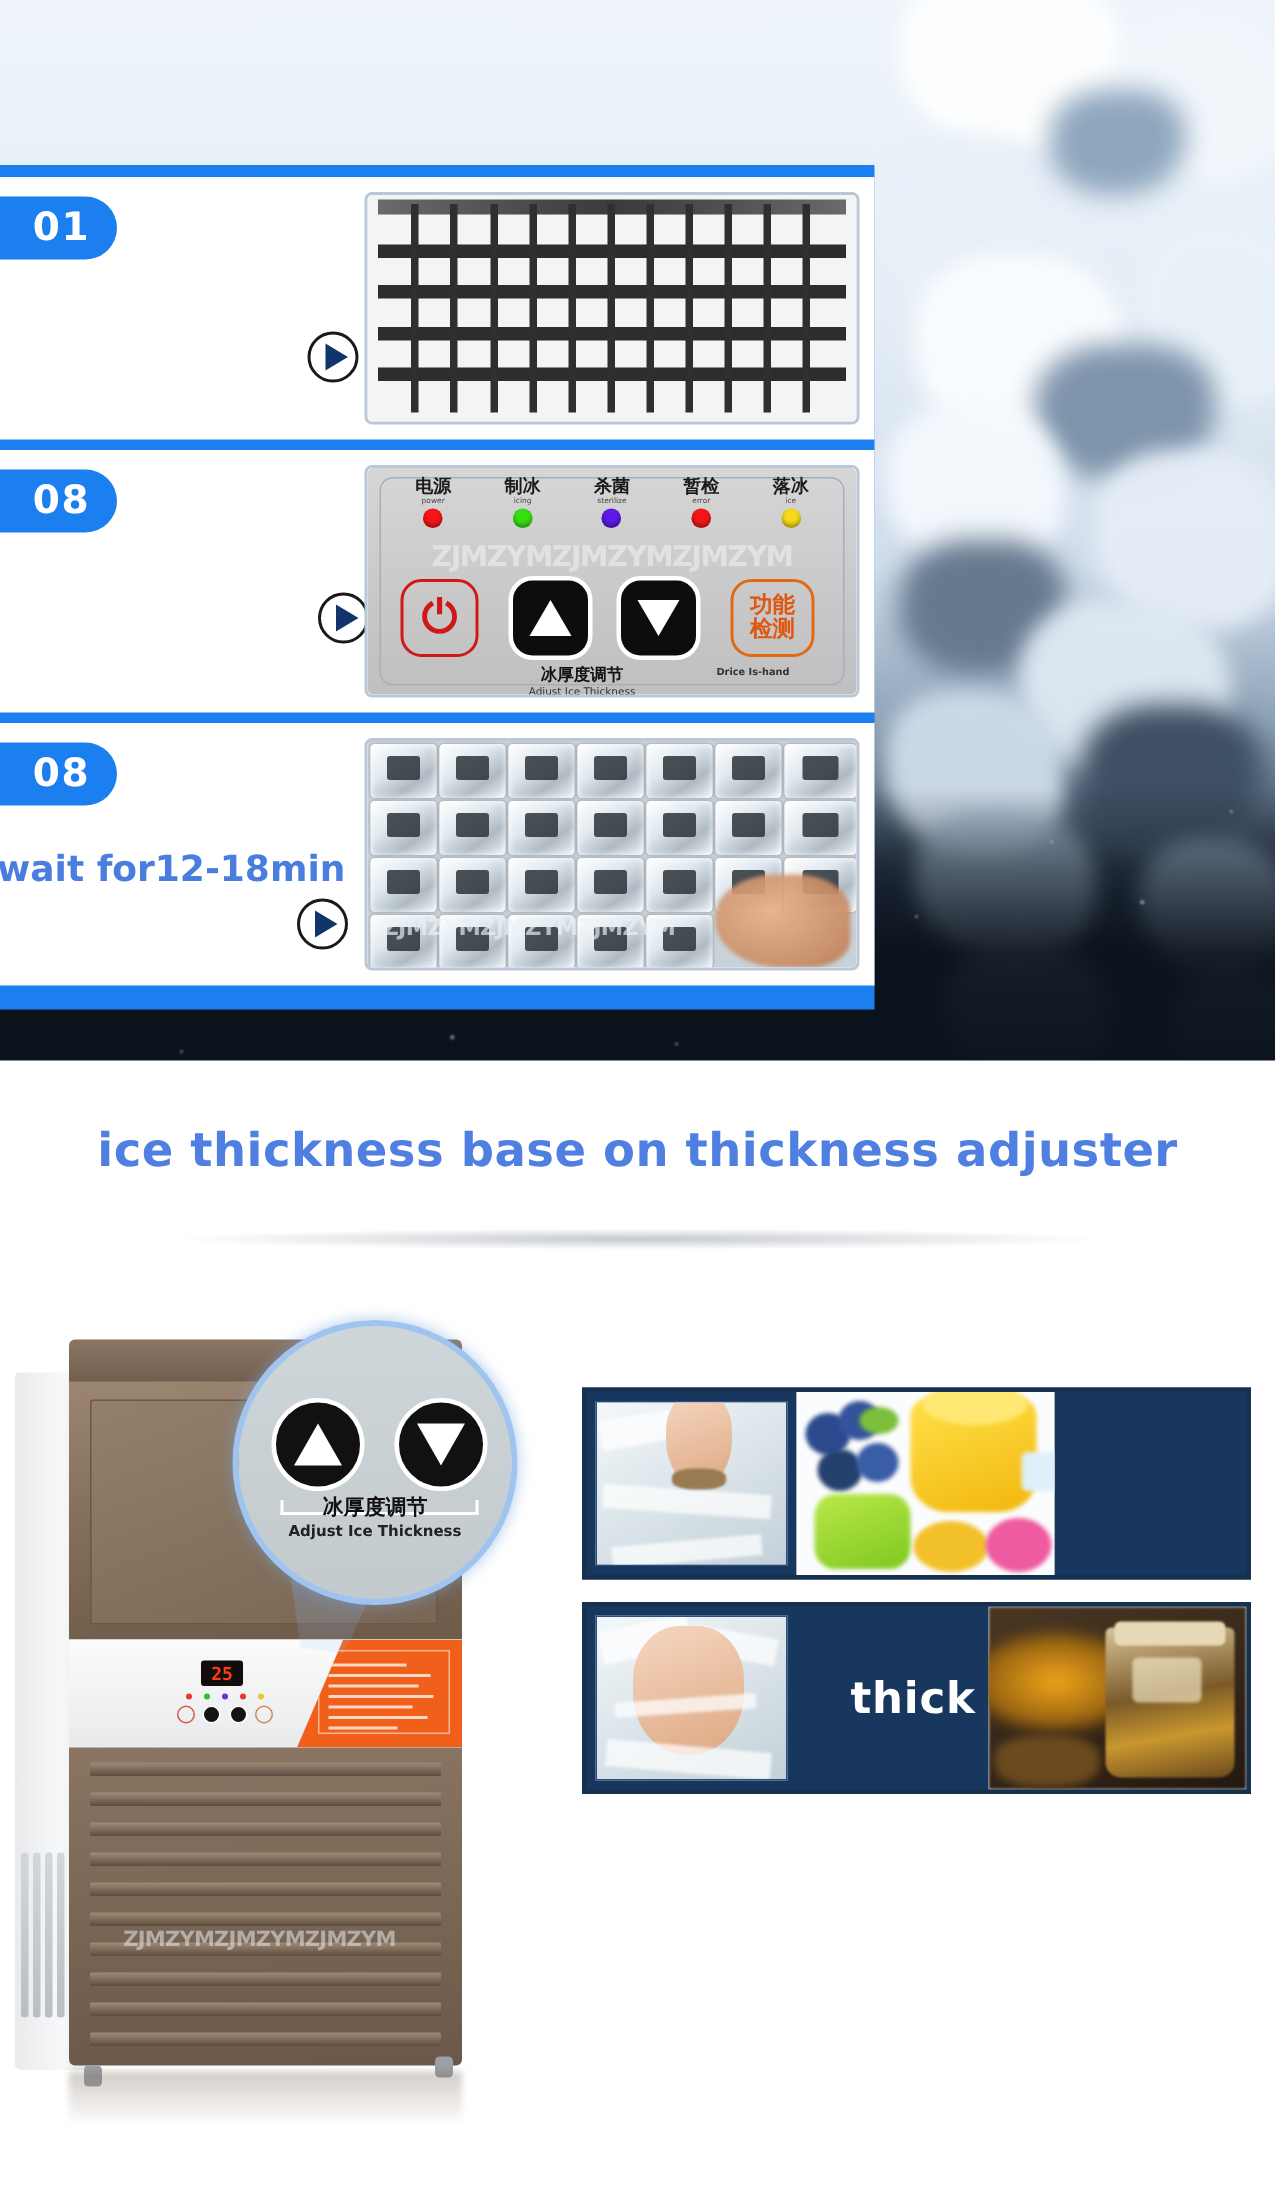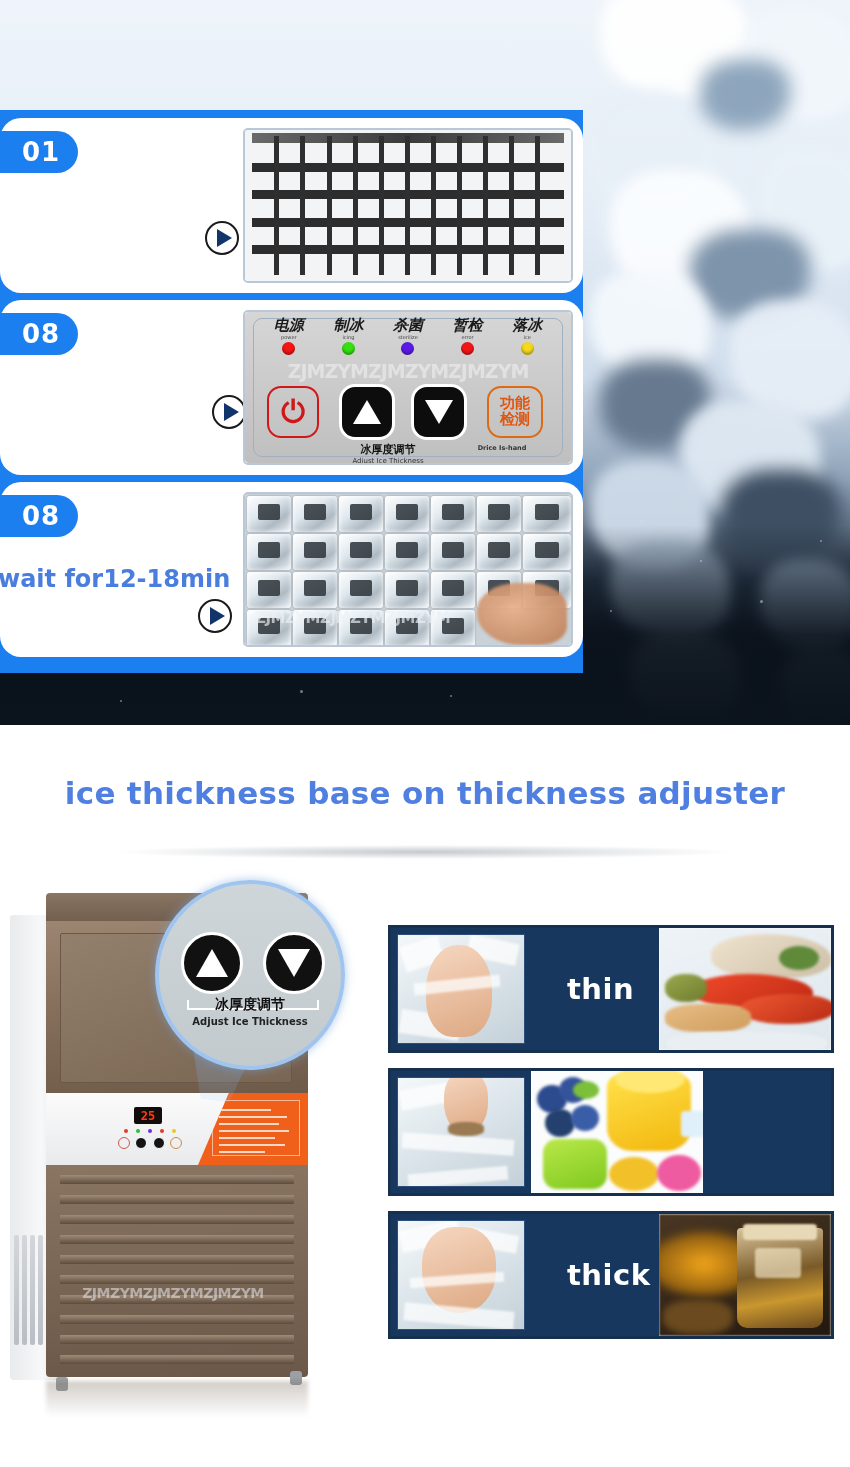--- a/index.html
+++ b/index.html
@@ -51,21 +51,21 @@
   .t-black  { color:#000; }
   .t-white  { color:#fff; }
 
   
   .steps-frame {
     position:absolute; left:0; top:110px; width:583px; height:563px;
     background:#1c7ff0; padding:8px 0 8px 0; z-index:4;
   }
   .step-row {
     position:relative; width:583px; height:175px;
-    background:#fff; margin-bottom:7px;border-radius:21px;
+    background:#fff; margin-bottom:7px;
   }
   .step-row:last-child { margin-bottom:0; }
 
   .step-badge {
     position:absolute; left:0; top:13px;
     background:#1c7ff0; color:#fff;
     height:42px; min-width:78px; padding:0 16px 0 20px;
     border-radius:0 26px 26px 0;
     display:flex; align-items:center; justify-content:center;
     font-size:26px; font-weight:700; letter-spacing:1px;
@@ -113,21 +113,21 @@
     position:absolute; inset:0;
     background:linear-gradient(180deg,#d6d6d6 0%,#c9c9c9 55%,#bfbfbf 100%);
     border-radius:4px;
   }
   .ctrl-inner {
     position:absolute; left:8px; top:6px; right:8px; bottom:6px;
     border:1px solid #9fb0c0; border-radius:9px;
   }
   .leds { position:absolute; left:14px; right:14px; top:6px; display:flex; }
   .led-item { flex:1; display:flex; flex-direction:column; align-items:center; }
-  .led-cn { font-size:15px; color:#1a1a1a; font-weight:700; line-height:1.05;font-style:italic; }
+  .led-cn { font-size:12px; color:#1a1a1a; font-weight:700; line-height:1.05; }
   .led-en { font-size:5px; color:#444; line-height:1.2; margin-bottom:2px; }
   .led-dot { width:13px; height:13px; border-radius:50%; box-shadow:inset 0 -2px 3px rgba(0,0,0,.35); }
 
   .btn-row { position:absolute; left:14px; right:12px; top:72px; height:58px; }
   .pwr-btn {
     position:absolute; left:8px; top:2px; width:52px; height:52px;
     border:2px solid #d01818; border-radius:14px;
     display:flex; align-items:center; justify-content:center;
   }
   .pwr-glyph { font-size:30px; color:#d01818; line-height:1; font-weight:700; }
@@ -176,21 +176,21 @@
     background:radial-gradient(ellipse at 40% 40%,#e8b089,#c98a63 70%,#b5794f);
     border-radius:45% 40% 30% 50%; filter:blur(1.5px); opacity:.9;
   }
   .cubes-wm {
     position:absolute; left:10px; bottom:18px;
     font-size:15px; font-weight:700; color:rgba(235,240,245,.68); letter-spacing:-.5px;
   }
 
   
   .mid-head {
-    position:absolute; left:0; top:733px; width:850px; height:150px; background:#fff;text-decoration:underline;
+    position:absolute; left:0; top:707px; width:850px; height:150px; background:#fff;text-decoration:underline;
   }
   .mid-title {
     position:absolute; left:0; right:0; top:42px; text-align:center;
     color:#4f7fe0; font-size:31px; font-weight:700; letter-spacing:.3px;
   }
   .mid-shadow {
     position:absolute; left:120px; top:112px; width:610px; height:14px;
     background:radial-gradient(ellipse at center,rgba(90,100,115,.35) 0%,rgba(90,100,115,0) 72%);
   }
 
@@ -622,41 +622,20 @@
           <div class="b-dn"></div>
         </div>
       <div class="b-brace"></div>
       <div class="b-cn">冰厚度调节</div>
       <div class="b-en">Adjust Ice Thickness</div>
     </div>
   </div>
 
   <div class="rows">
 
-    <div class="trow">
-      <div class="t-thumb">
-        <div class="ice-bg"></div>
-        <div class="ice-facet" style="left:4px;top:6px;width:40px;height:26px;transform:rotate(-18deg)"></div>
-        <div class="ice-facet" style="left:70px;top:4px;width:50px;height:22px;transform:rotate(12deg)"></div>
-        <div class="ice-facet" style="left:2px;top:78px;width:60px;height:24px;transform:rotate(8deg)"></div>
-        <div class="finger finger1" style="left:28px;top:10px;width:66px;height:92px;"></div>
-        <div class="ice-facet" style="left:16px;top:44px;width:86px;height:12px;transform:rotate(-6deg)"></div>
-      </div>
-      <div class="t-label">thin</div>
-      <div class="t-photo">
-        <div class="ph-sq" style="inset:0;background:linear-gradient(160deg,#eef3f7,#dfe8ee)"></div>
-        <div class="ph" style="left:52px;top:6px;width:120px;height:44px;background:linear-gradient(150deg,#efe3cf,#cdbfa6);border-radius:50% 60% 40% 50%"></div>
-        <div class="ph" style="left:34px;top:46px;width:120px;height:34px;background:linear-gradient(150deg,#ef4a2a,#c02a14);border-radius:50% 60% 45% 50%"></div>
-        <div class="ph" style="left:80px;top:66px;width:96px;height:30px;background:linear-gradient(150deg,#f05a34,#b82a12);border-radius:55% 45% 50% 50%"></div>
-        <div class="ph" style="left:6px;top:76px;width:86px;height:28px;background:linear-gradient(160deg,#e7bd86,#cf9c5c);border-radius:40%"></div>
-        <div class="ph" style="left:6px;top:46px;width:42px;height:28px;background:linear-gradient(150deg,#9aa84e,#6e7c2e);border-radius:45%"></div>
-        <div class="ph" style="left:120px;top:18px;width:40px;height:24px;background:#5f8a3a;border-radius:50%"></div>
-        <div class="ph" style="left:8px;top:104px;width:160px;height:22px;background:#e9eef2;border-radius:40%"></div>
-      </div>
-    </div>
 
     <div class="trow">
       <div class="t-thumb">
         <div class="ice-bg"></div>
         <div class="ice-facet" style="left:2px;top:8px;width:54px;height:20px;transform:rotate(-10deg)"></div>
         <div class="ice-facet" style="left:4px;top:58px;width:112px;height:16px;transform:rotate(4deg)"></div>
         <div class="ice-facet" style="left:10px;top:92px;width:100px;height:14px;transform:rotate(-5deg)"></div>
         <div class="finger finger1" style="left:46px;top:-6px;width:44px;height:62px;border-radius:40% 40% 50% 50%"></div>
         <div class="ph" style="left:50px;top:44px;width:36px;height:14px;background:#9a7a52;border-radius:40%;filter:blur(.8px)"></div>
       </div>

